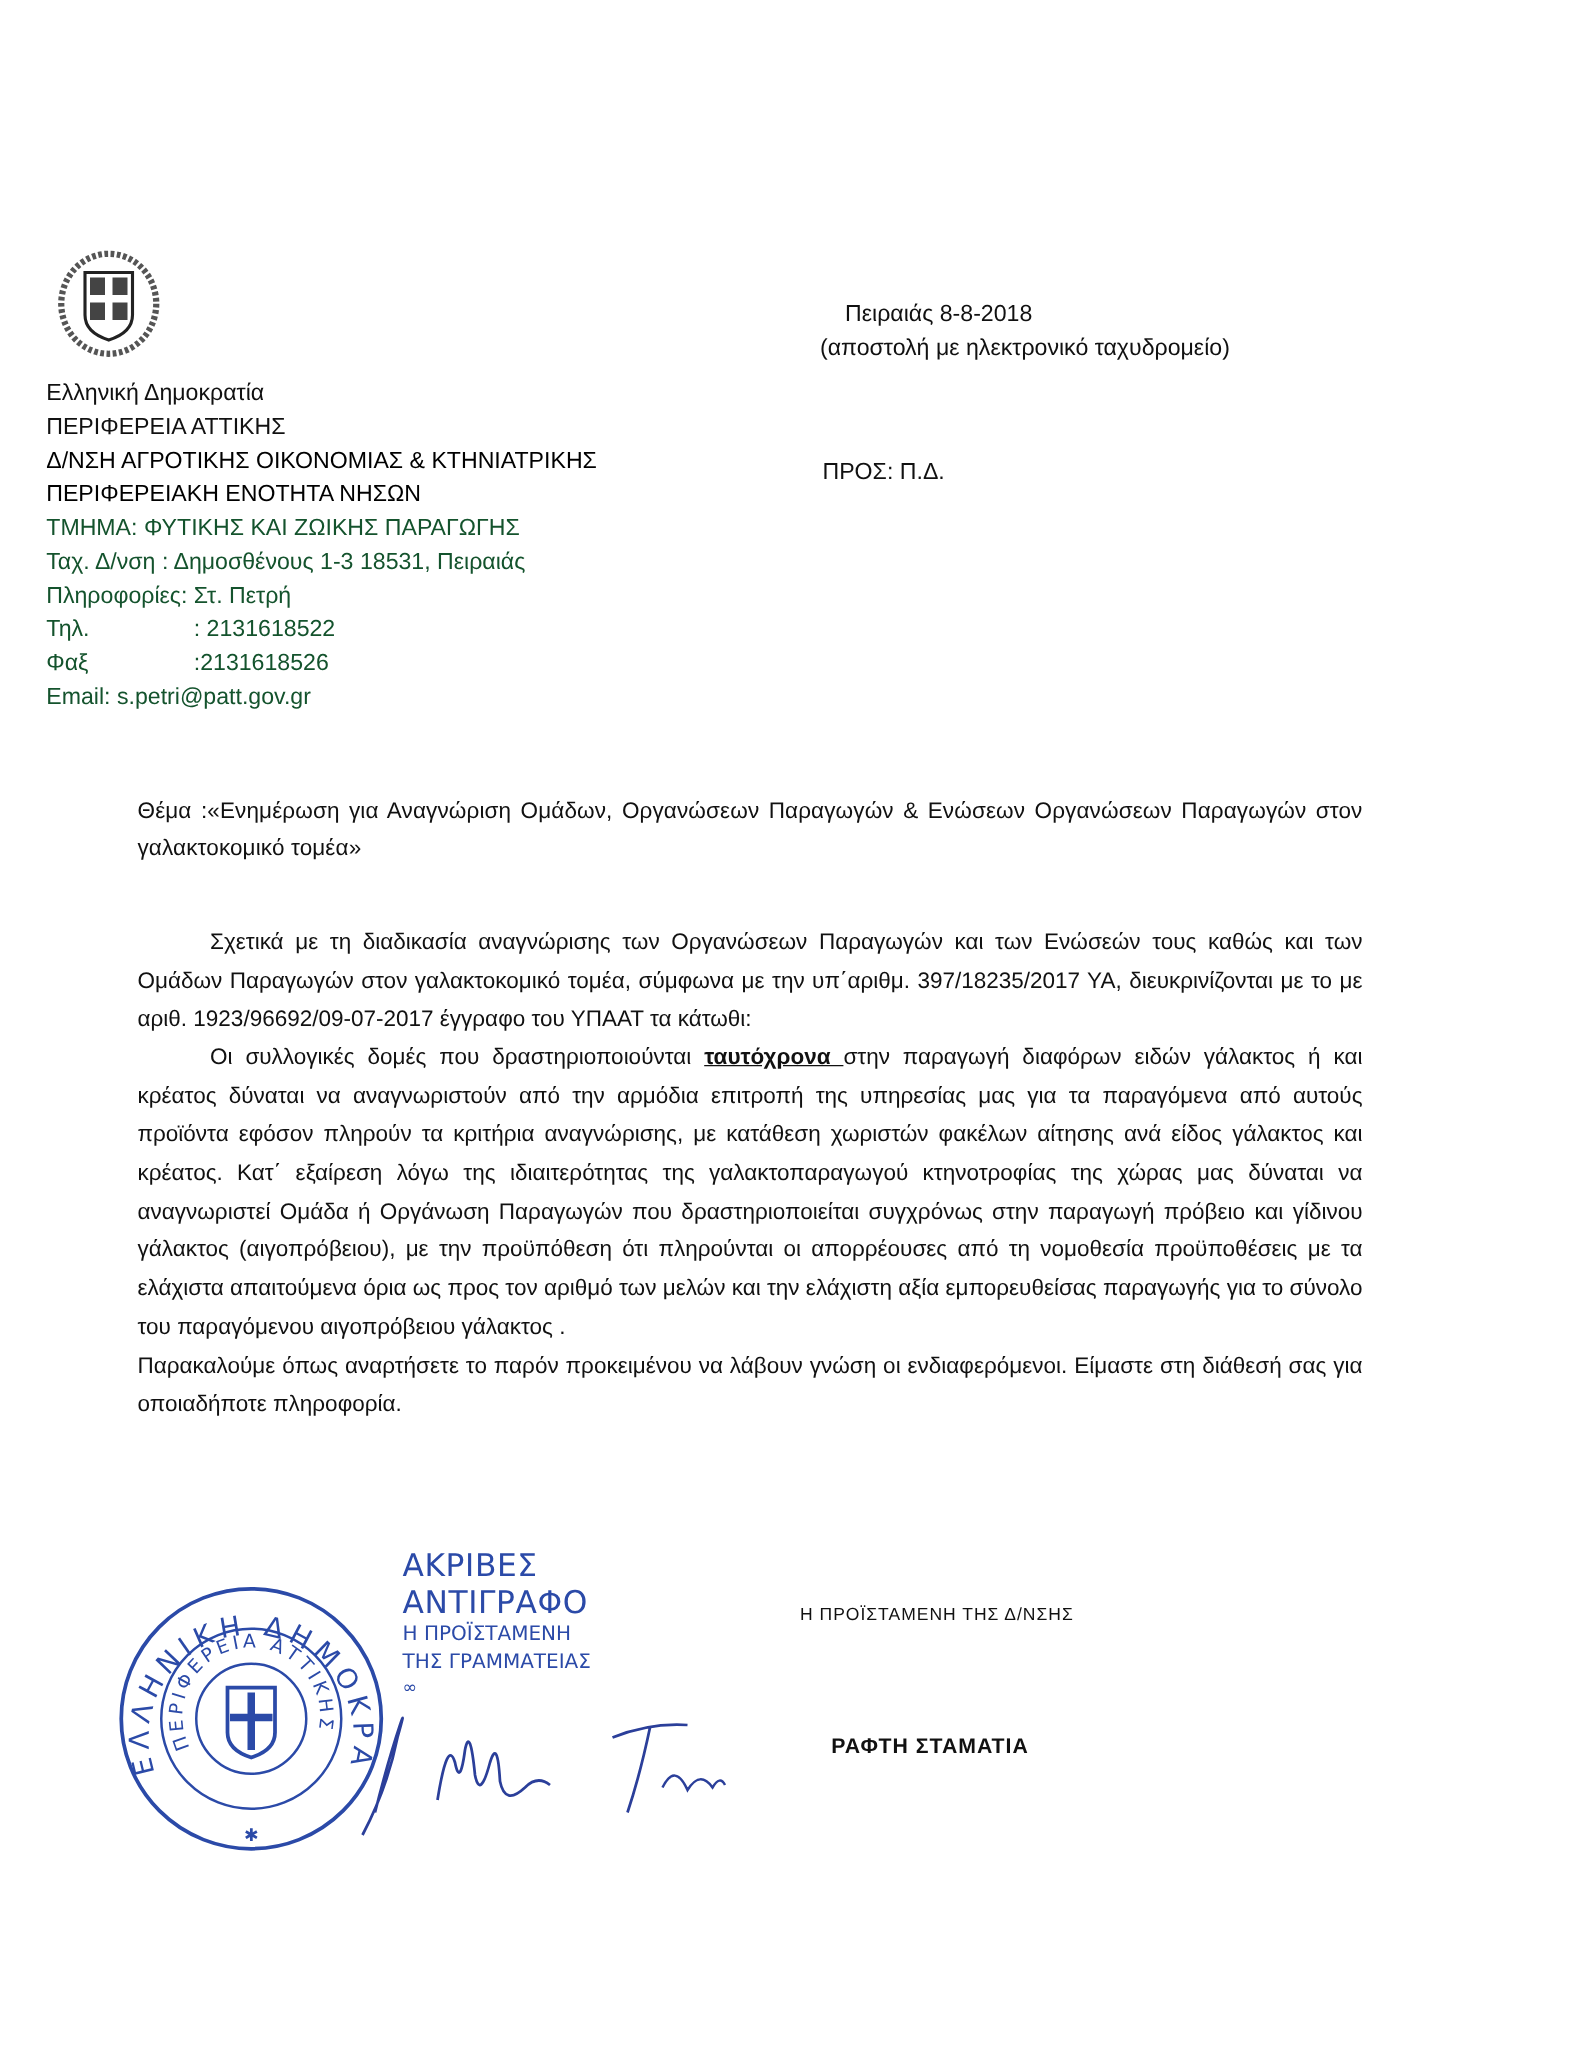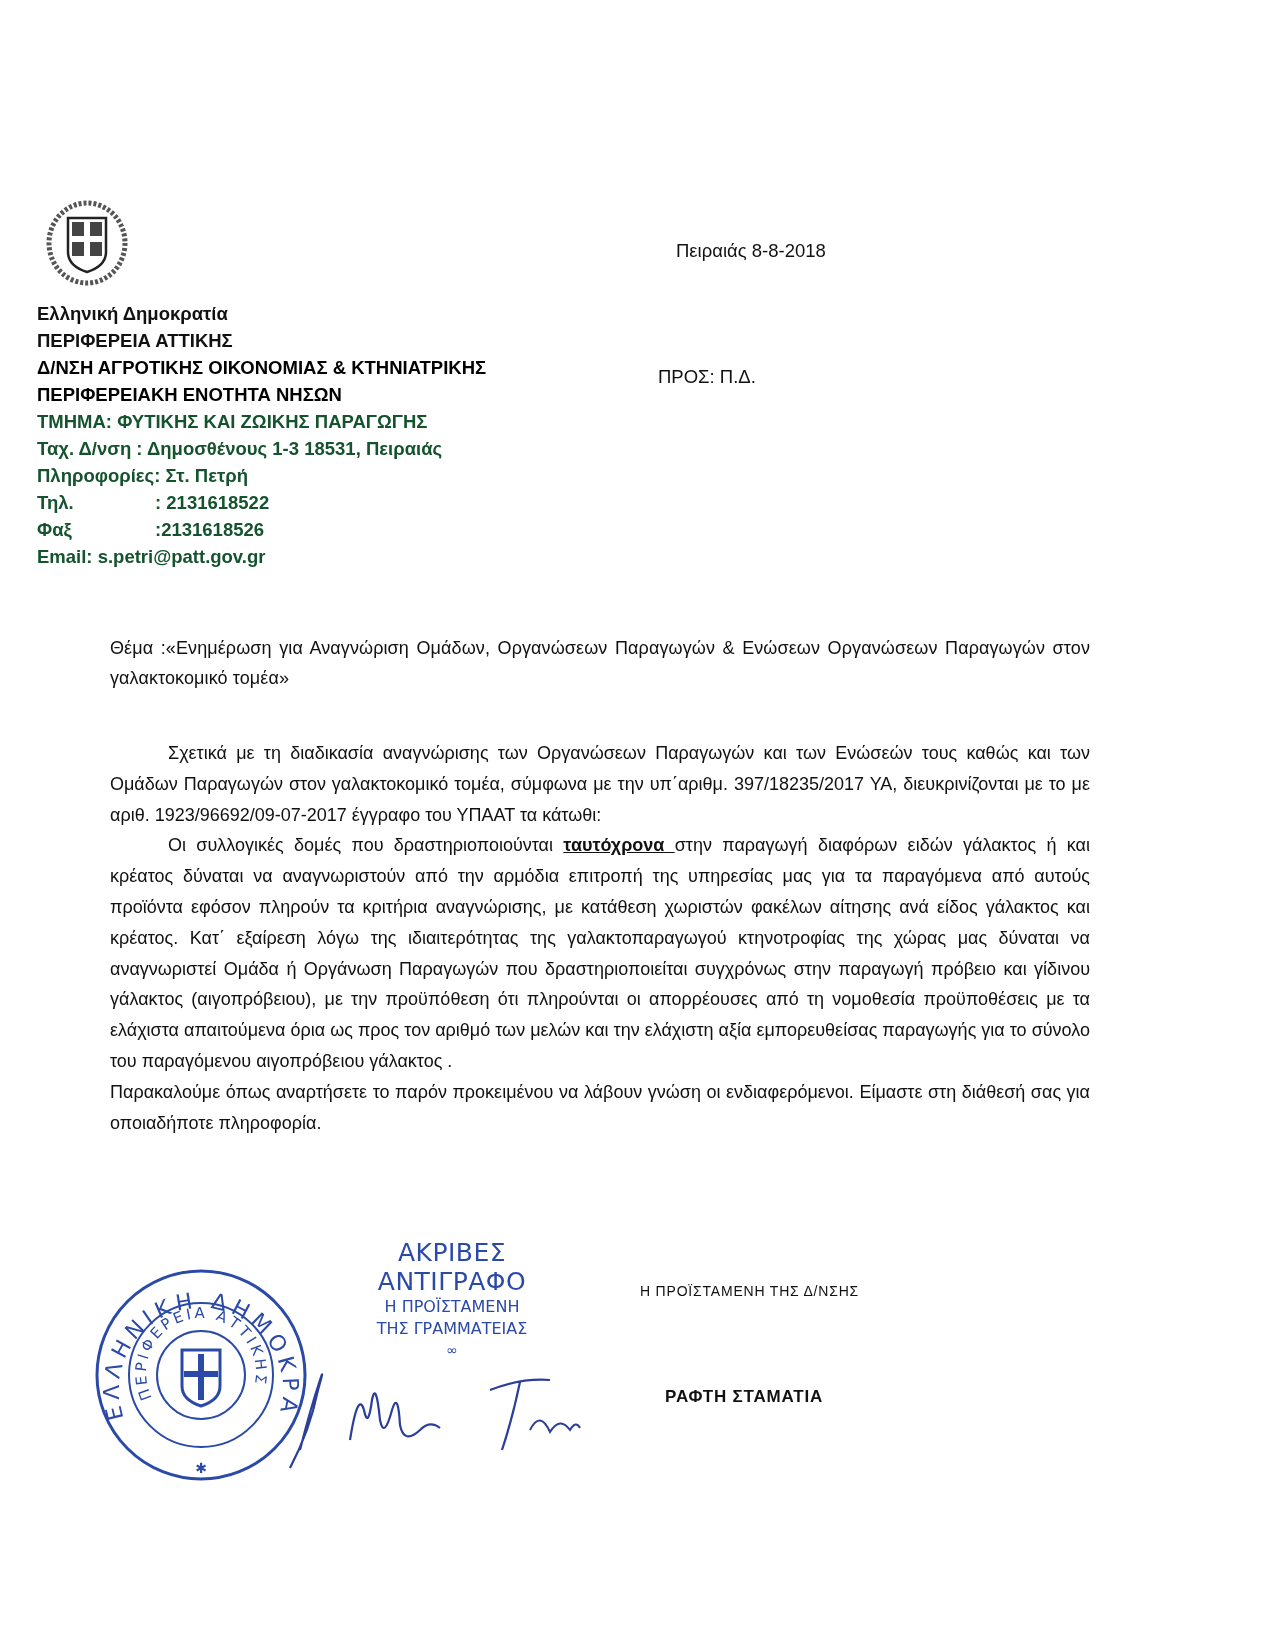--- a/index.html
+++ b/index.html
@@ -1,35 +1,35 @@
 <!DOCTYPE html>
 <html><head>
 <meta charset="utf-8">
 <style>
   html, body { margin: 0; padding: 0; background: #ffffff; }
   body { width: 1275px; height: 1650px; position: relative; overflow: hidden;
          font-family: "Liberation Sans", "DejaVu Sans", sans-serif; color: #111; }
   .abs { position: absolute; }
   .emblem { left: 46px; top: 200px; width: 82px; height: 86px; }
   .sender { left: 37px; top: 300px; font-size: 18.5px; line-height: 27px; }
-  .sender div { white-space: nowrap; font-weight: bold; }
+  .sender div { white-space: nowrap; }
   .sender .strong { color: #000; }
   .sender .light { color: #14532d; }
   .sender .tab { display: inline-block; width: 118px; }
   .meta { left: 656px; top: 196px; font-size: 18.5px; line-height: 27px; }
   .meta .indent { padding-left: 20px; margin-top: 41px; }
   .to { left: 658px; top: 366px; font-size: 18.5px; }
   .subject { left: 110px; top: 633px; width: 980px; font-weight: normal; font-size: 18px; line-height: 30px;
              text-align: justify; text-align-last: left; letter-spacing: 0.1px; }
   .body { left: 110px; top: 738px; width: 980px; font-size: 18px; line-height: 30.8px; text-align: justify; }
   .body p { margin: 0; }
   .body .ind { text-indent: 58px; }
   .body u { text-decoration: underline; font-weight: bold; }
   .stamp { left: 94px; top: 1268px; width: 214px; height: 214px; }
-  .copy-stamp { left: 322px; top: 1238px; width: 260px; color: #2b4aa8; text-align: center;
+  .copy-stamp { left: 322px; top: 1238px; width: 260px; color: #2b4aa8; 
                 font-family: "DejaVu Sans", sans-serif; }
   .copy-stamp .big { font-size: 25px; letter-spacing: 0.5px; }
   .copy-stamp .small { font-size: 16px; line-height: 22px; }
   .copy-stamp .mark { font-size: 14px; margin-top: 2px; }
   .signature { left: 280px; top: 1350px; width: 320px; height: 120px; }
   .sig-title { left: 640px; top: 1283px; font-weight: normal; font-size: 14px; letter-spacing: 0.8px; }
   .sig-name { left: 665px; top: 1359px; font-weight: bold; font-size: 17px; letter-spacing: 0.8px; margin-top: 28px; }
 </style>
 </head>
 <body>
@@ -53,20 +53,21 @@
   <div class="light">ΤΜΗΜΑ: ΦΥΤΙΚΗΣ ΚΑΙ ΖΩΙΚΗΣ ΠΑΡΑΓΩΓΗΣ</div>
   <div class="light">Ταχ. Δ/νση : Δημοσθένους 1-3 18531, Πειραιάς</div>
   <div class="light">Πληροφορίες: Στ. Πετρή</div>
   <div class="light"><span class="tab">Τηλ.</span><span>: 2131618522</span></div>
   <div class="light"><span class="tab">Φαξ</span><span>:2131618526</span></div>
   <div class="light">Email: s.petri@patt.gov.gr</div>
 </div>
 
 <div class="abs meta">
   <div class="indent">Πειραιάς  8-8-2018</div>
+  <div>(αποστολή με ηλεκτρονικό ταχυδρομείο)</div>
 </div>
 
 <div class="abs to">ΠΡΟΣ: Π.Δ.</div>
 
 <div class="abs subject">Θέμα :«Ενημέρωση για Αναγνώριση Ομάδων, Οργανώσεων Παραγωγών &amp; Ενώσεων Οργανώσεων Παραγωγών στον γαλακτοκομικό τομέα»</div>
 
 <div class="abs body">
   <p class="ind">Σχετικά με τη διαδικασία αναγνώρισης των Οργανώσεων Παραγωγών και των Ενώσεών τους καθώς και των Ομάδων Παραγωγών στον γαλακτοκομικό τομέα, σύμφωνα με την υπ΄αριθμ. 397/18235/2017 ΥΑ, διευκρινίζονται με το  με αριθ. 1923/96692/09-07-2017  έγγραφο του ΥΠΑΑΤ  τα κάτωθι:</p>
   <p class="ind"><span>Οι συλλογικές δομές που  δραστηριοποιούνται </span><u>ταυτόχρονα </u><span>στην παραγωγή  διαφόρων ειδών γάλακτος ή και κρέατος  δύναται να αναγνωριστούν από την αρμόδια επιτροπή της υπηρεσίας μας για τα παραγόμενα από αυτούς προϊόντα εφόσον πληρούν τα κριτήρια αναγνώρισης, με κατάθεση χωριστών φακέλων αίτησης  ανά είδος γάλακτος και κρέατος.  Κατ΄ εξαίρεση  λόγω της ιδιαιτερότητας της γαλακτοπαραγωγού κτηνοτροφίας της χώρας μας δύναται να αναγνωριστεί Ομάδα ή Οργάνωση Παραγωγών που δραστηριοποιείται συγχρόνως στην παραγωγή πρόβειο και γίδινου γάλακτος (αιγοπρόβειου), με την προϋπόθεση ότι πληρούνται οι απορρέουσες από τη νομοθεσία προϋποθέσεις με τα ελάχιστα απαιτούμενα όρια ως προς τον αριθμό των μελών και την ελάχιστη αξία εμπορευθείσας παραγωγής για το σύνολο του παραγόμενου  αιγοπρόβειου γάλακτος .</span></p>
   <p>Παρακαλούμε όπως αναρτήσετε το παρόν προκειμένου να λάβουν γνώση οι ενδιαφερόμενοι. Είμαστε στη διάθεσή σας για οποιαδήποτε πληροφορία.</p>

